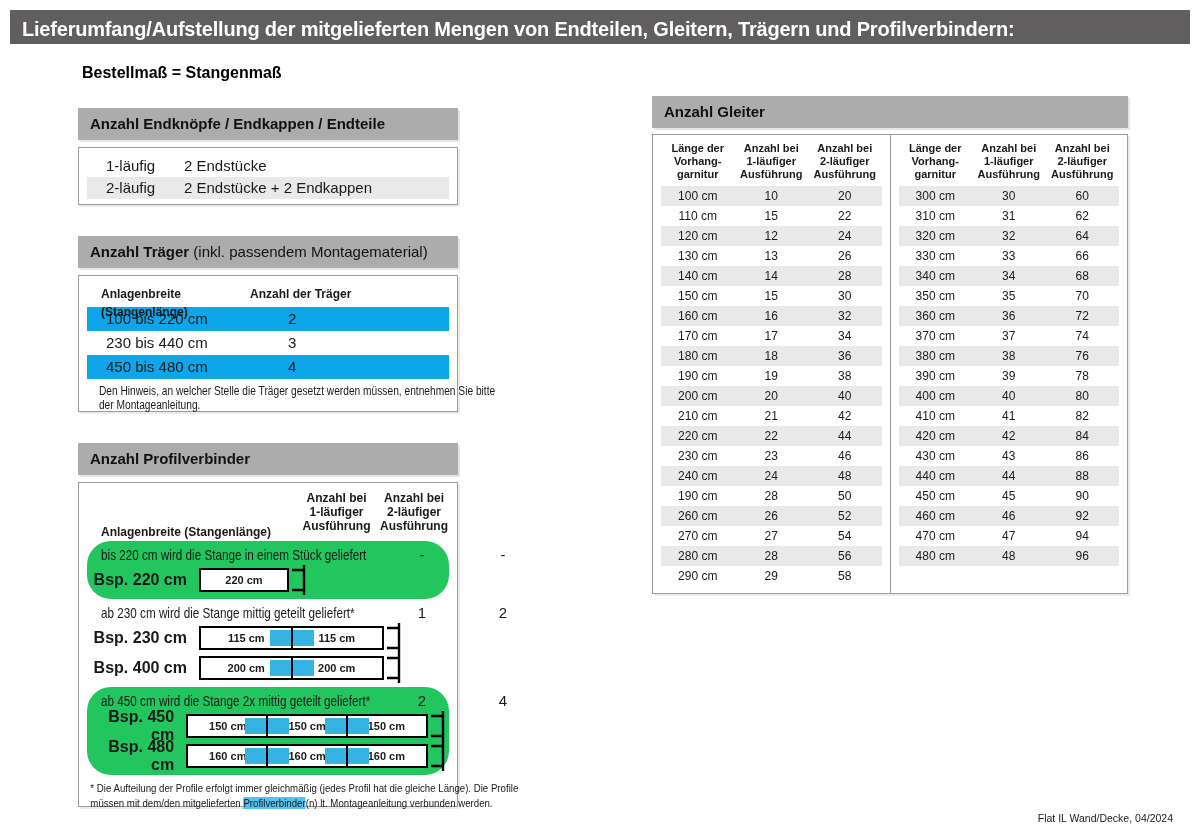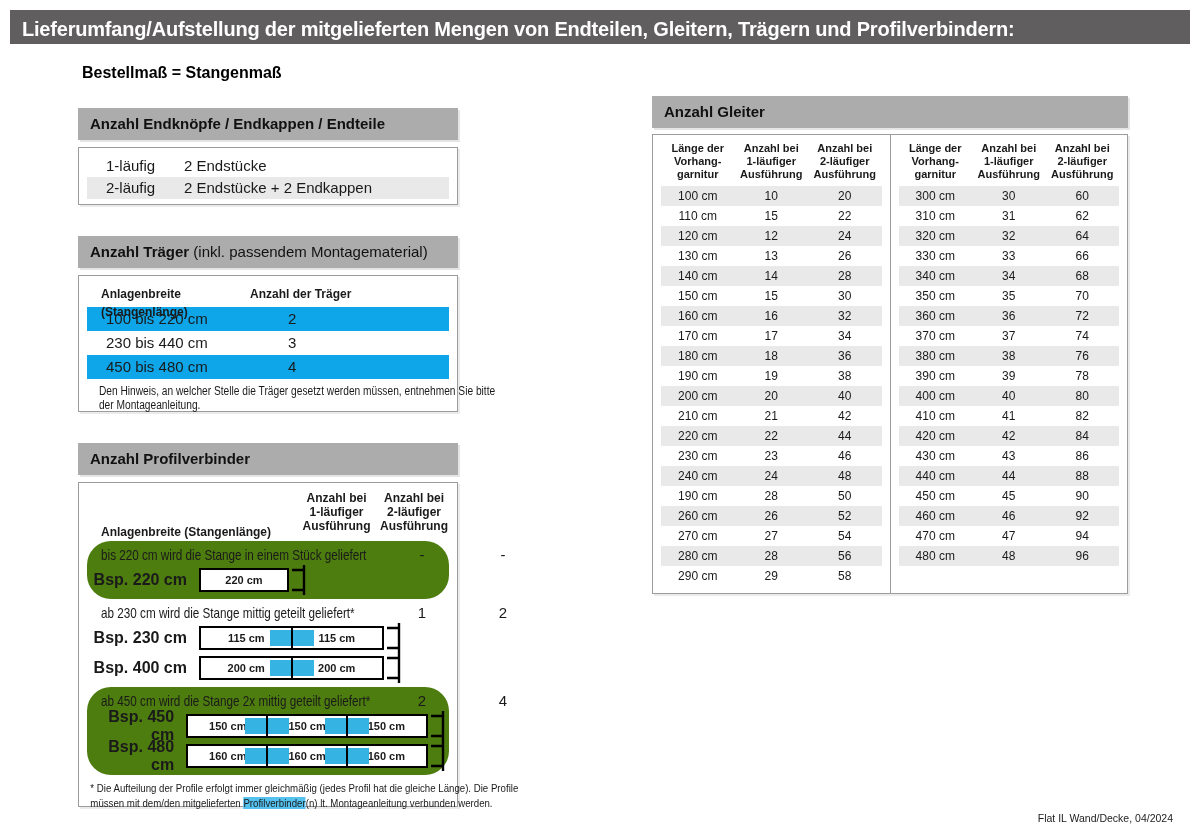--- a/index.html
+++ b/index.html
@@ -48,21 +48,21 @@
     margin:5px 8px 0 8px;padding-left:14px;font-size:12px;line-height:14px;
     width:520px;transform:scaleX(0.85);transform-origin:0 0;white-space:pre-wrap;
   }
   
   .pv-box{height:325px;padding-top:8px;}
   .pv-header{display:flex;margin:0 8px;height:50px;}
   .pv-header .c1{flex:1;padding-left:14px;font-size:12px;font-weight:bold;align-self:flex-end;padding-bottom:2px;}
   .pv-header .c2{width:85px;text-align:center;font-size:12px;font-weight:bold;line-height:14px;white-space:pre-line;}
   .pv-header .c3{width:70px;text-align:center;font-size:12px;font-weight:bold;line-height:14px;white-space:pre-line;}
   .pv-block{margin:0 8px;padding:4px 0;position:relative;}
-  .pv-block.stripe{background:#4d7c0f;border-radius:24px;}
+  .pv-block.stripe{background:#22c55e;border-radius:24px;}
   .pv-main{position:relative;height:20px;line-height:20px;font-size:15px;}
   .pv-main .txt{
     display:inline-block;padding-left:18px;white-space:nowrap;
     transform:scaleX(0.78);transform-origin:0 50%;
   }
   .pv-main .v1,.pv-main .v2{position:absolute;top:0;width:70px;text-align:center;}
   .pv-main .v1{left:300px;}
   .pv-main .v2{left:381px;}
   .pv-example{display:flex;align-items:center;height:30px;}
   .pv-exlabel{width:112px;text-align:right;padding-right:12px;font-size:16px;font-weight:bold;box-sizing:border-box;}

